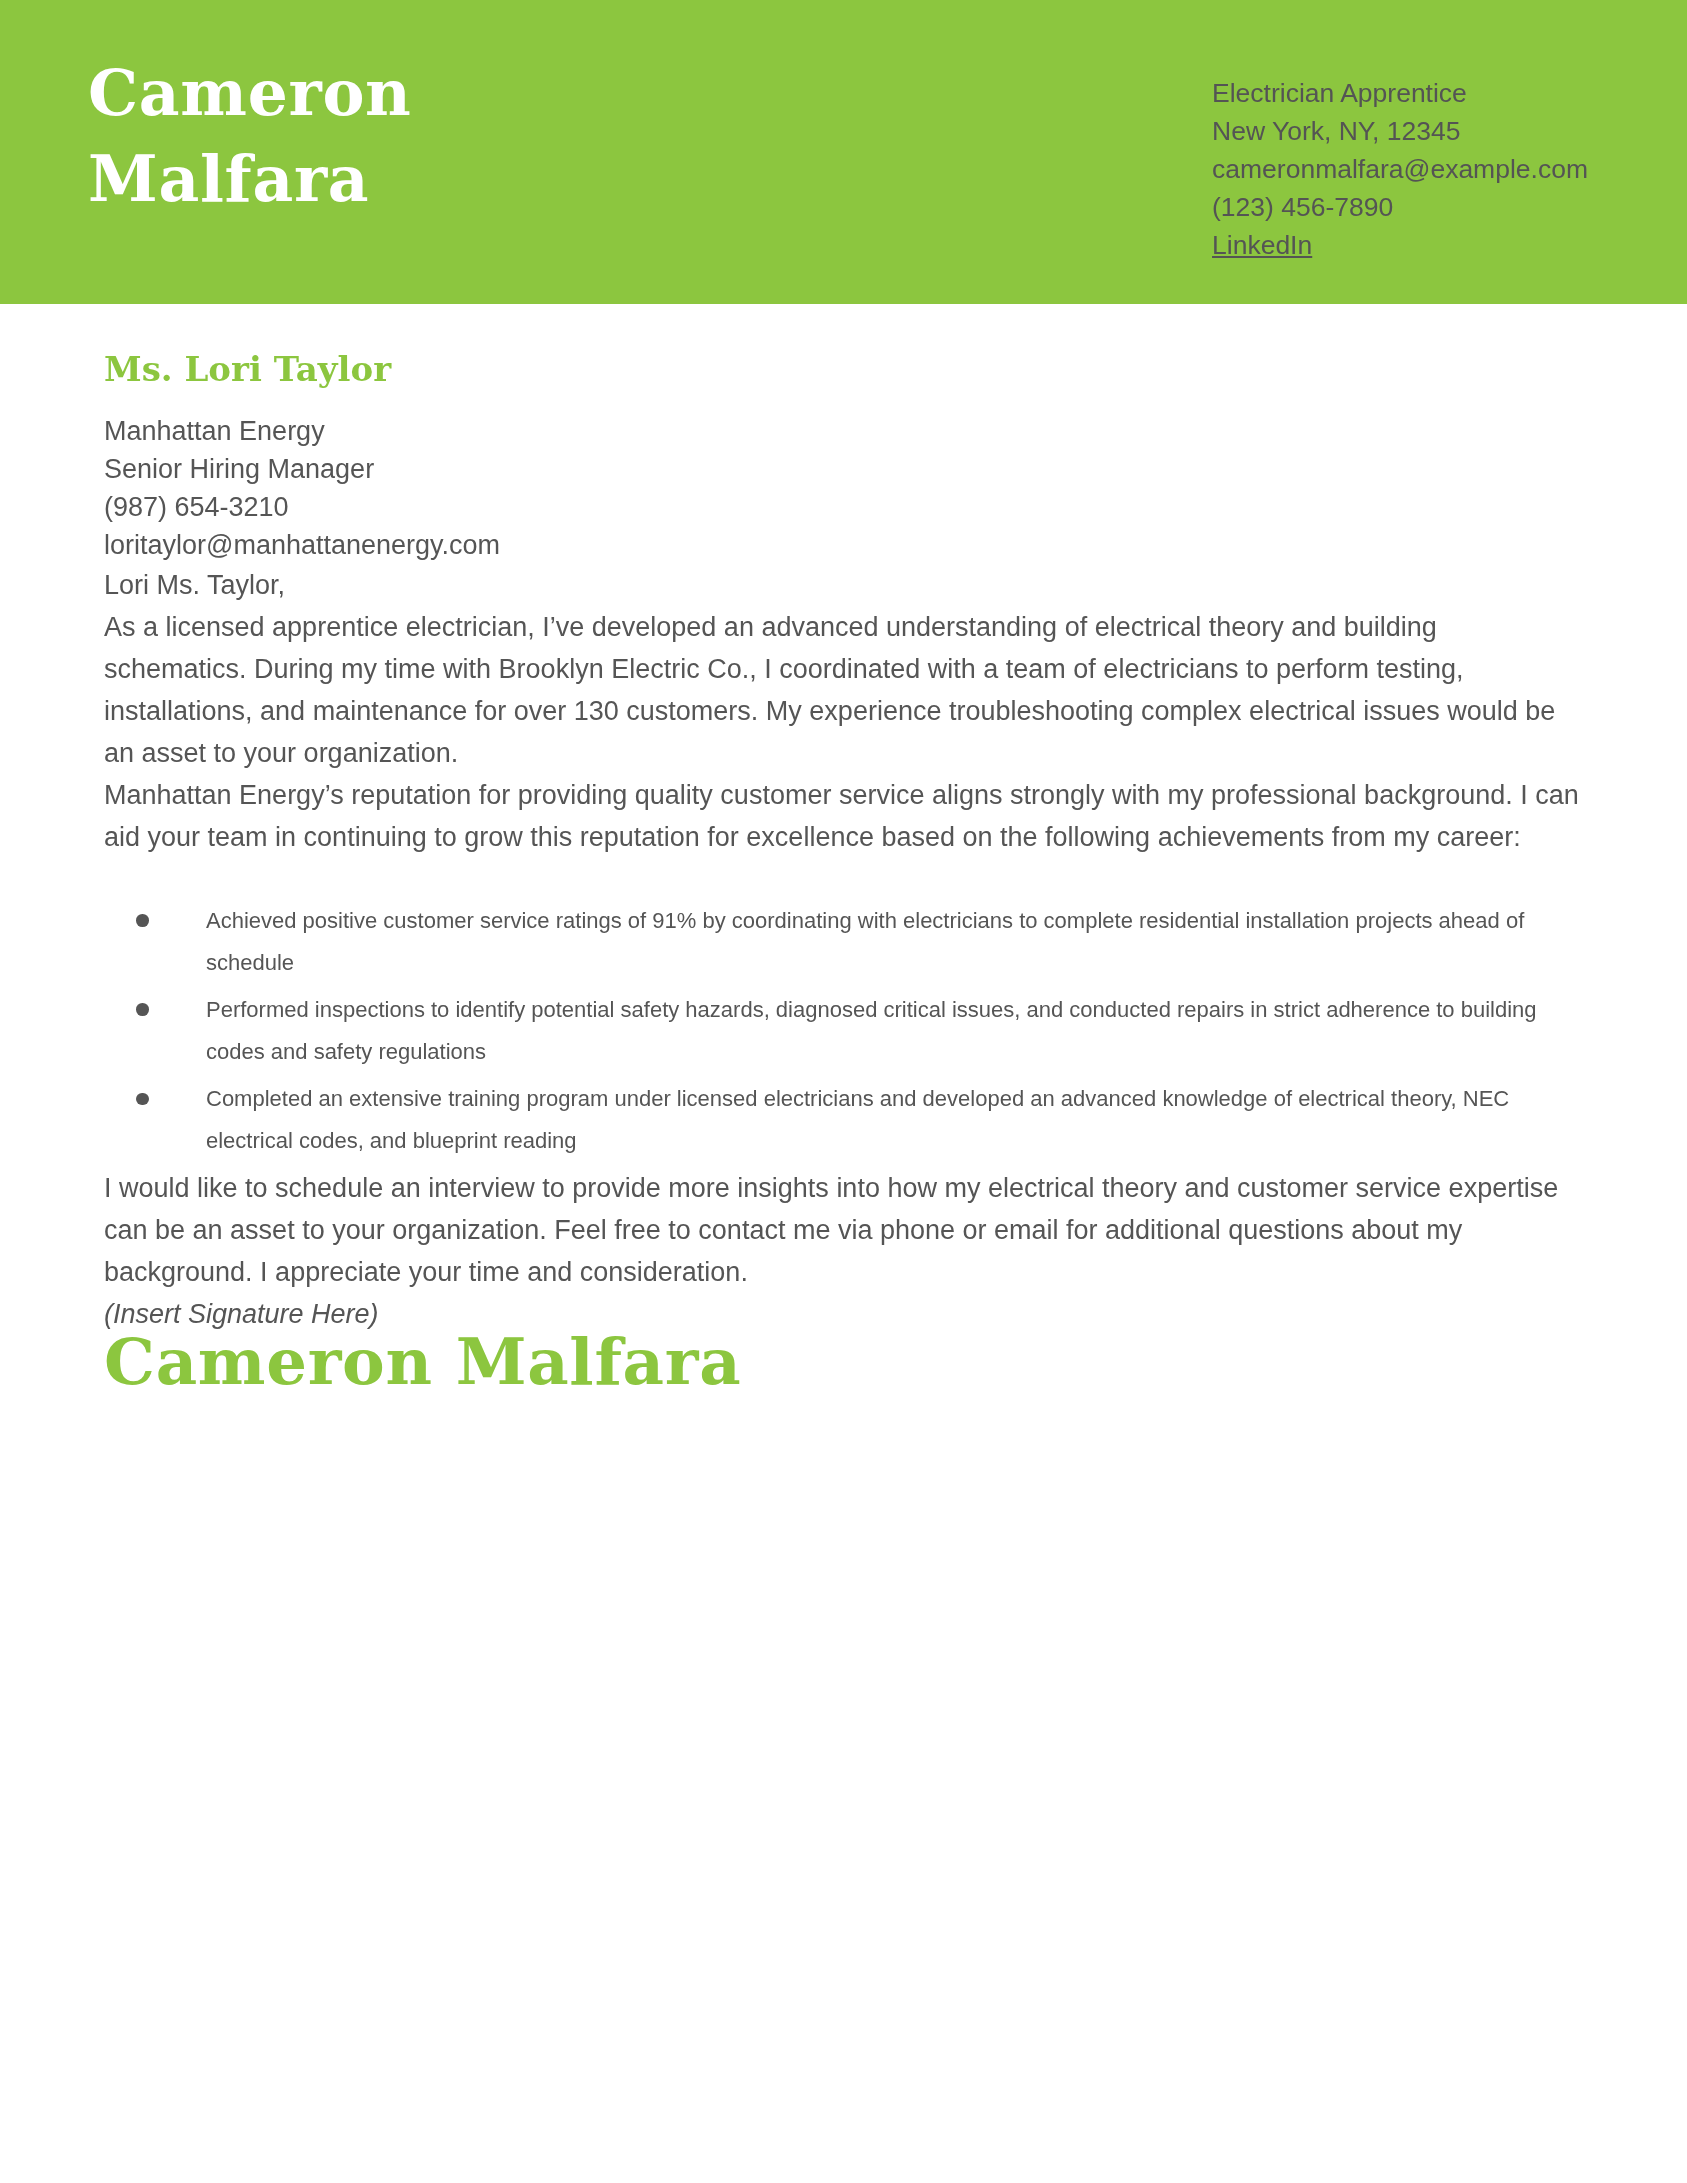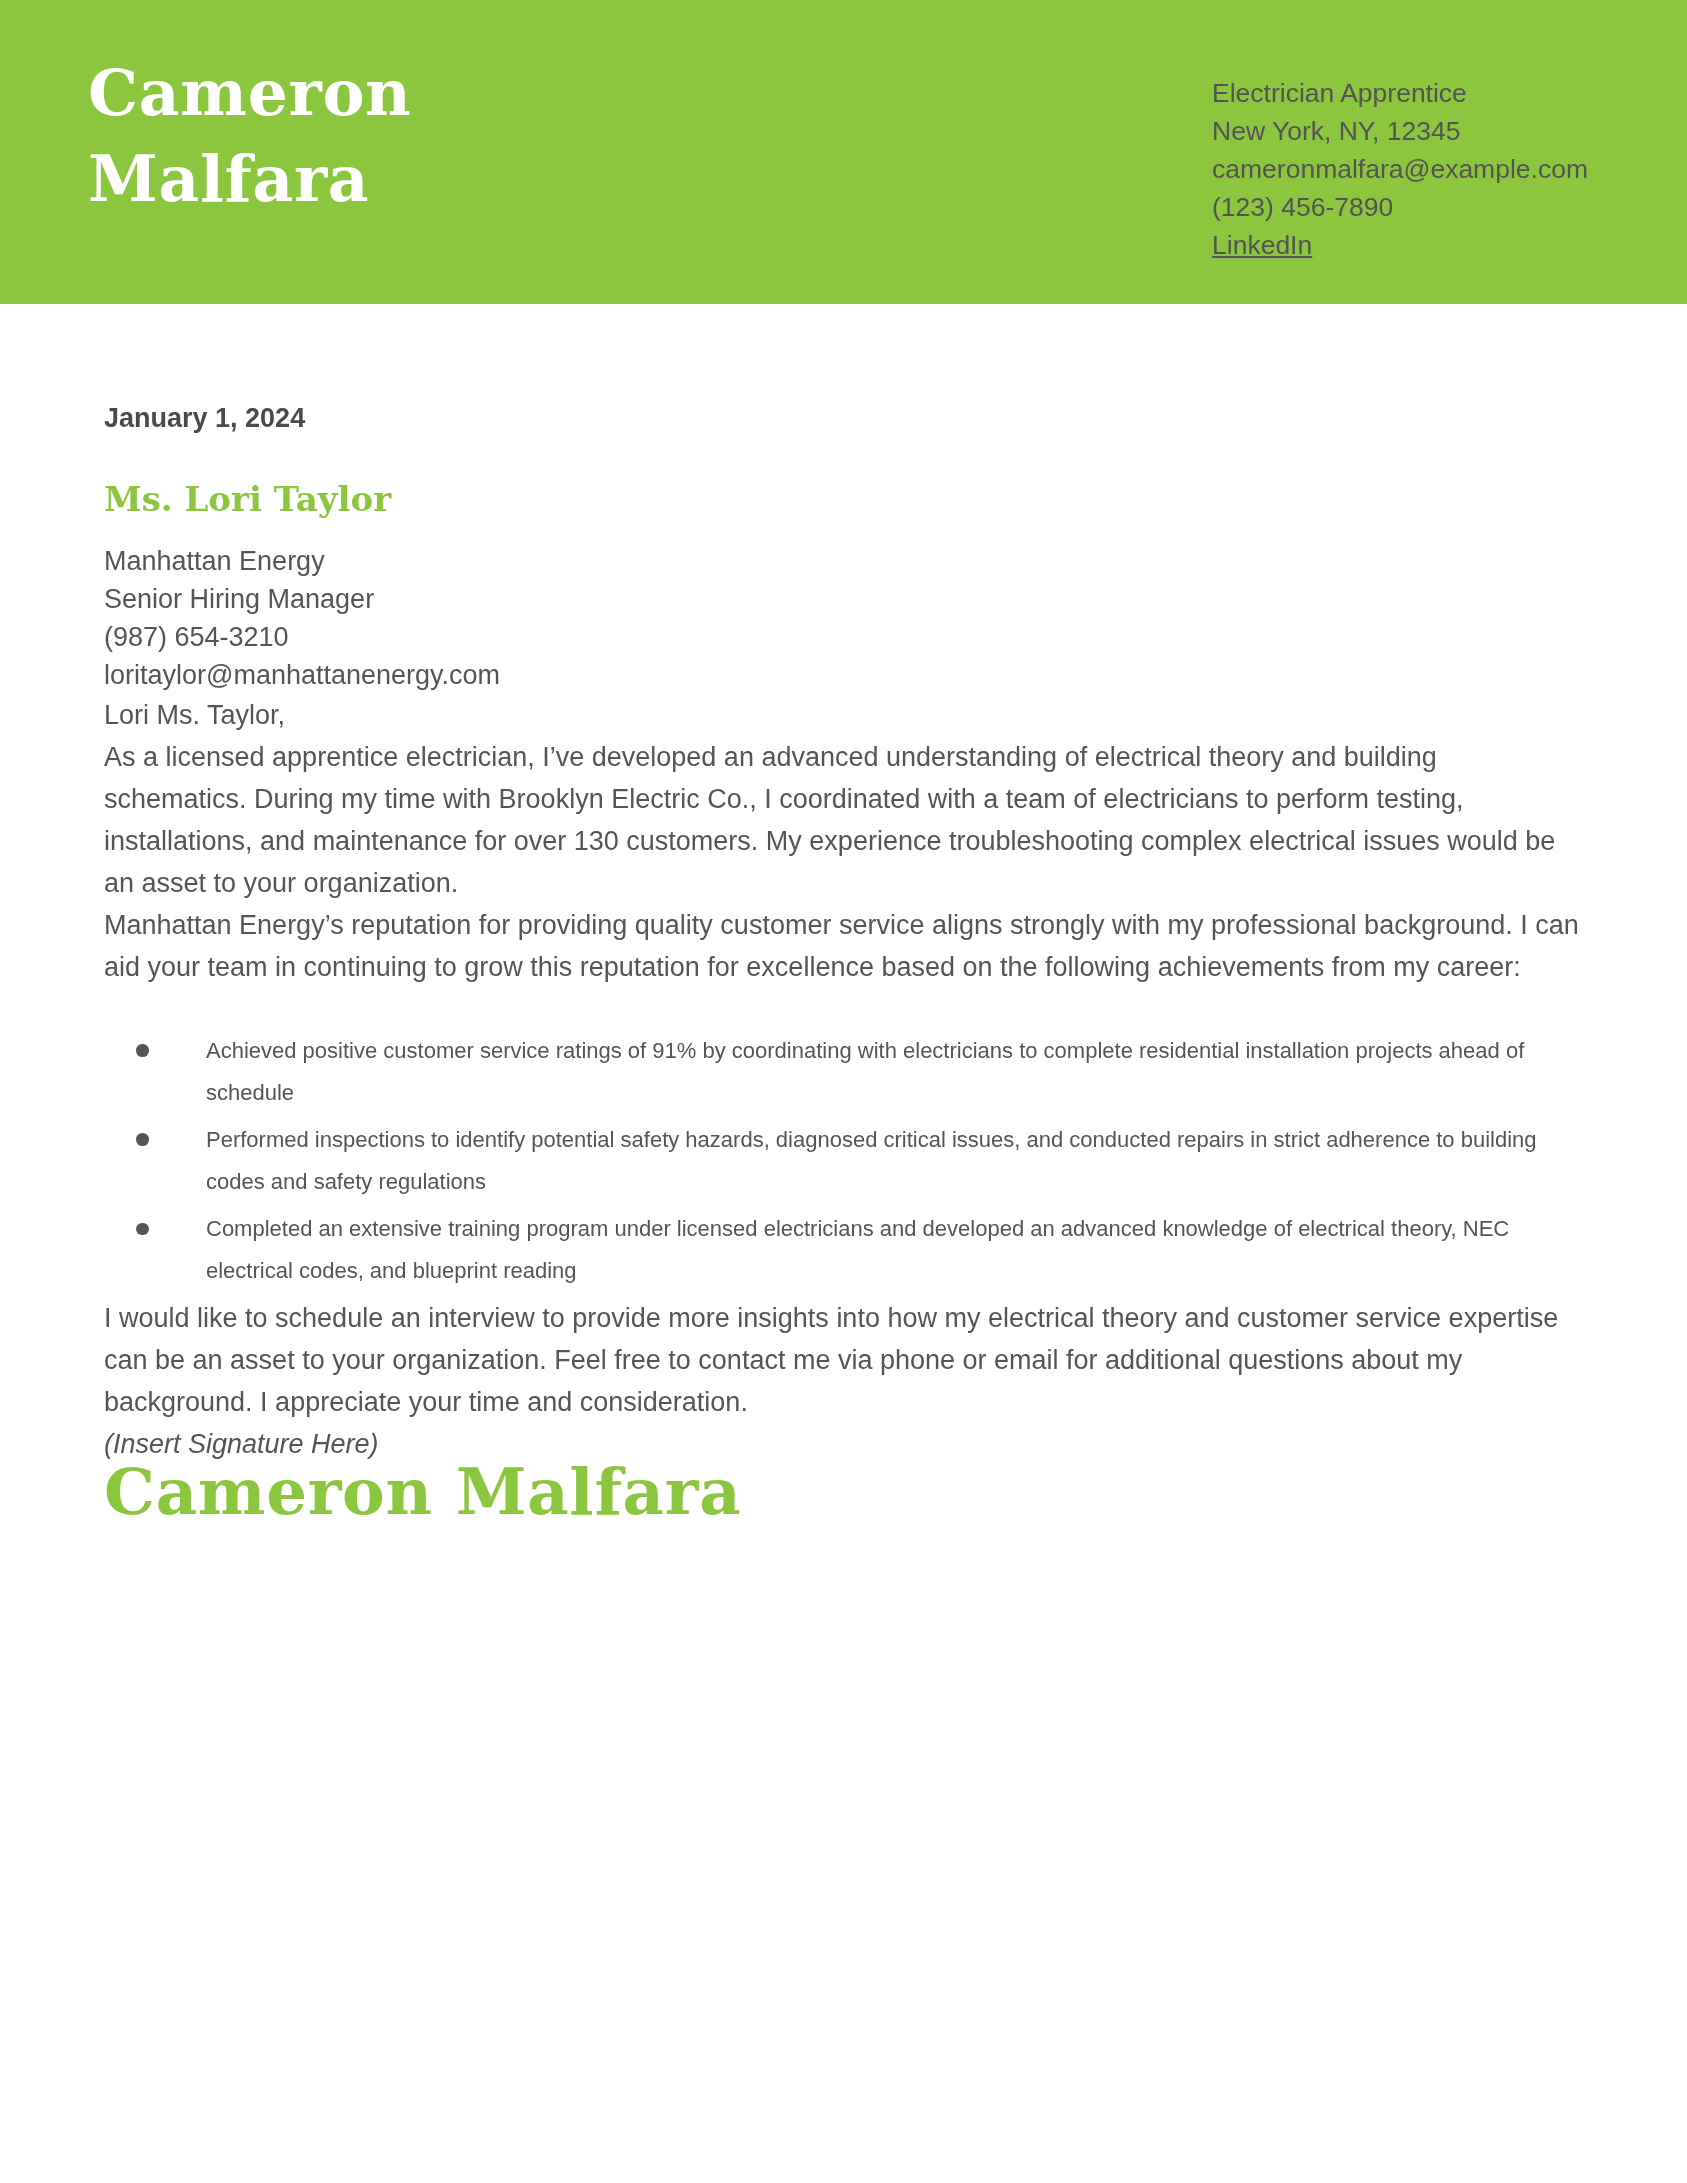--- a/index.html
+++ b/index.html
@@ -130,21 +130,20 @@
       <div>Electrician Apprentice</div>
       <div>New York, NY, 12345</div>
       <div>cameronmalfara@example.com</div>
       <div>(123) 456-7890</div>
       <div><a class="linkedin-link">LinkedIn</a></div>
     </div>
   </header>
 
   <main class="content">
 
-    <p class="date">January 1, 2024</p>
 
     <h2 class="recipient-name">Ms. Lori Taylor</h2>
 
     <div class="recipient-info">
       <div>Manhattan Energy</div>
       <div>Senior Hiring Manager</div>
       <div>(987) 654-3210</div>
       <div>loritaylor@manhattanenergy.com</div>
     </div>
 

